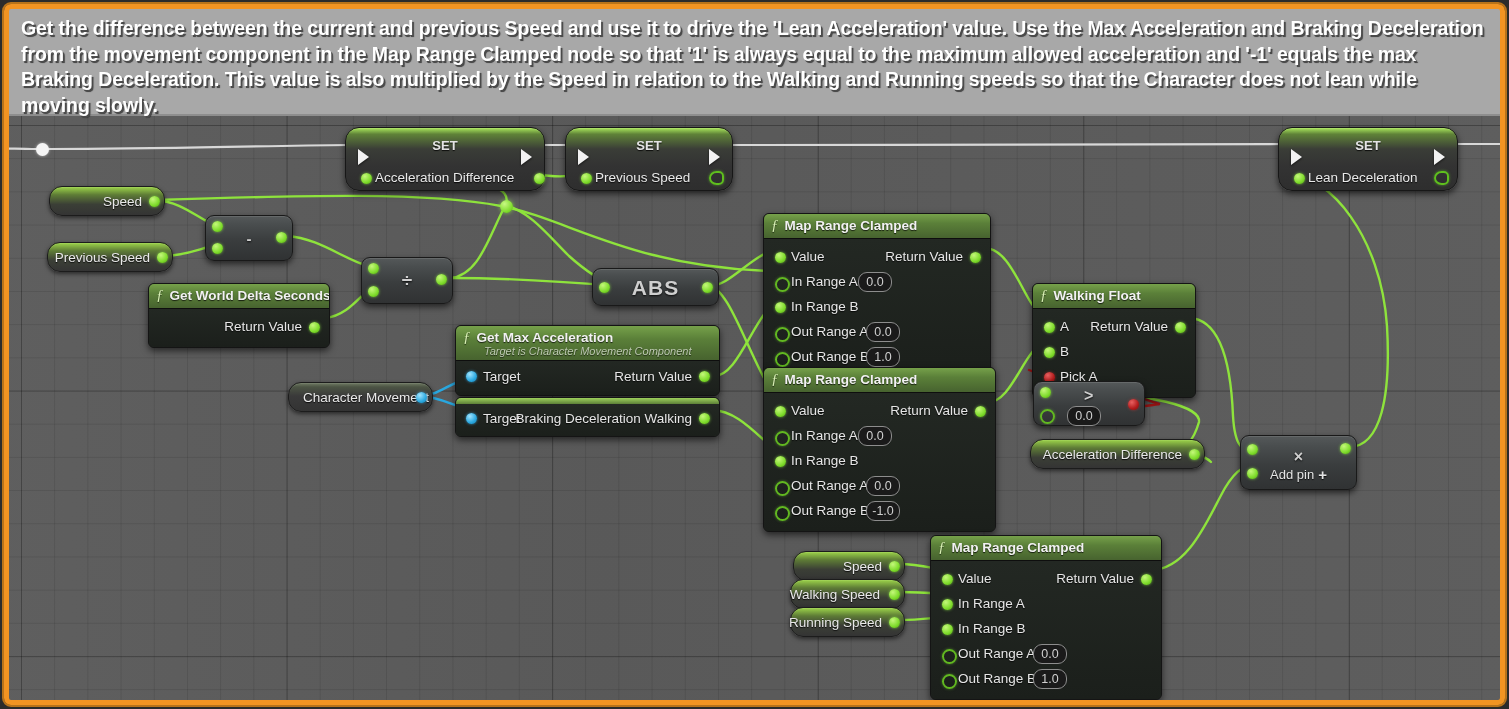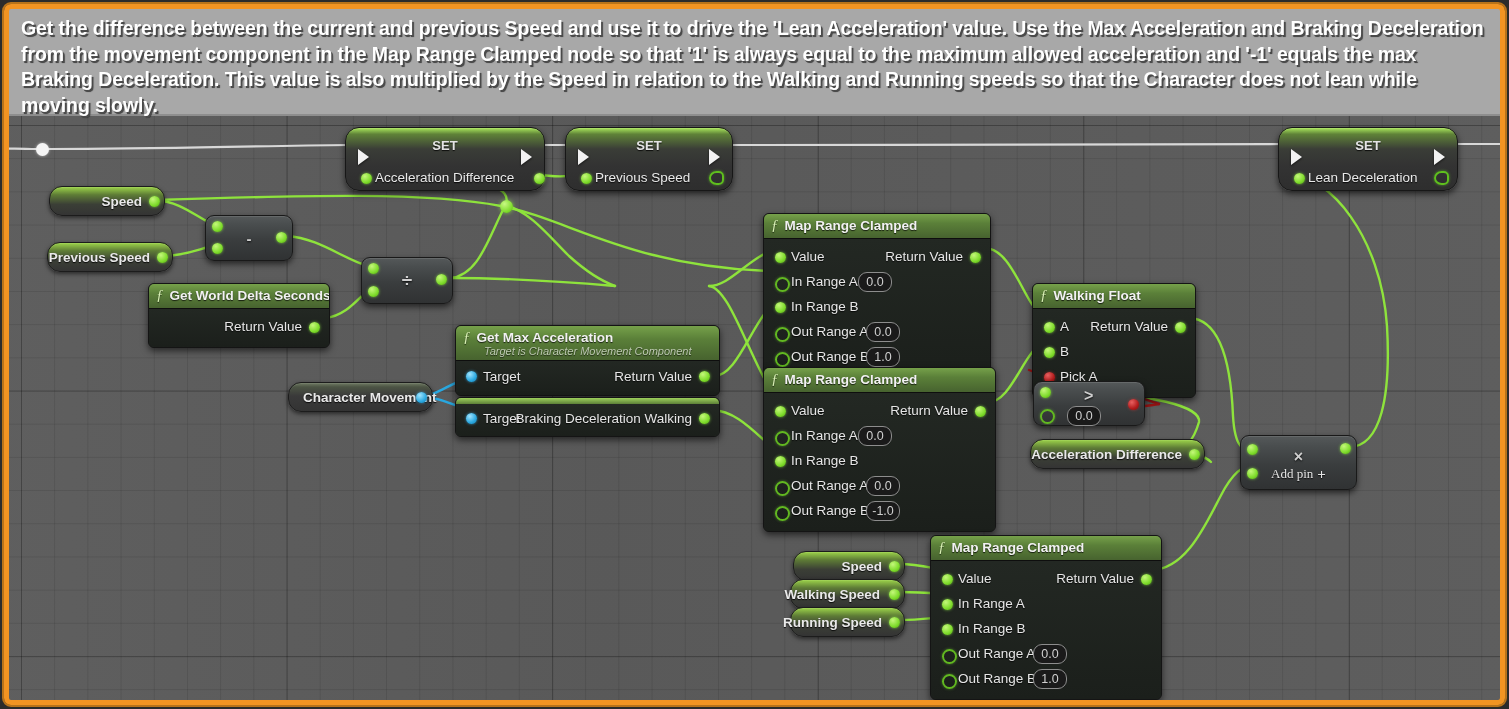--- a/index.html
+++ b/index.html
@@ -64,21 +64,20 @@
   .node{position:absolute;box-sizing:border-box;}
 
   
   .pill{
     border-radius:13px;
     background:linear-gradient(to bottom,#6f7a63 0%,#4c5444 14%,#3a3a3a 46%,#333333 100%);
     border:1.5px solid #1c1c1c;
     box-shadow:0 2px 4px rgba(0,0,0,.55), inset 0 1px 0 rgba(255,255,255,.07);
     display:flex;align-items:center;
     height:30px;
-    font-weight:bold;
   }
   .pill.green-head{
     background:linear-gradient(to bottom,#9cd34a 0%,#5e7c36 28%,#3b3f36 62%,#343434 100%);
   }
   .pill-label{
     color:#e9e9e9;font-size:13.5px;white-space:nowrap;
     text-shadow:0 1px 1px rgba(0,0,0,.85);
   }
 
   
@@ -149,21 +148,21 @@
     box-shadow:0 3px 6px rgba(0,0,0,.6), inset 0 1px 0 rgba(255,255,255,.1);
     display:flex;align-items:center;justify-content:center;
   }
   .op-glyph{
     color:#cfcfcf;font-size:19px;font-weight:bold;line-height:1;
     text-shadow:0 1px 2px rgba(0,0,0,.8);
   }
   .op-glyph.small{font-size:15px;}
   .addpin{
     color:#e4e4e4;font-size:13px;white-space:nowrap;display:flex;
-    align-items:center;gap:4px;text-shadow:0 1px 1px rgba(0,0,0,.8);font-family:Liberation Serif, serif;
+    align-items:center;gap:4px;text-shadow:0 1px 1px rgba(0,0,0,.8);
   }
 
   
   .pin{position:absolute;width:11px;height:11px;border-radius:50%;}
   .pin.data-green{
     background:radial-gradient(circle at 35% 30%,#c4f77a,#7ddb2a 60%,#4f9416 100%);
     box-shadow:0 0 3px rgba(140,230,70,.75);
   }
   .pin.data-green-hollow{
     background:transparent;border:2.5px solid #62b821;box-shadow:0 0 3px rgba(120,210,60,.5);
@@ -344,20 +343,25 @@
         <span class="fnode-title">Get World Delta Seconds</span>
       </div>
       <div class="fnode-body">
         <div class="prow">
           <span class="pin-label right">Return Value</span>
           <div class="pin data-green" style="right:9px;top:7px;"></div>
         </div>
       </div>
     </div>
 
+    <div class="node opnode" style="left:583px;top:152px;width:127px;height:38px;">
+      <span class="op-glyph" style="font-size:21px;letter-spacing:1px;">ABS</span>
+      <div class="pin data-green" style="left:6px;top:13px;"></div>
+      <div class="pin data-green" style="right:5px;top:13px;"></div>
+    </div>
 
     <div class="node pill" style="left:279px;top:266px;width:145px;justify-content:flex-start;padding-left:14px;">
       <span class="pill-label">Character Movement</span>
       <div class="pin data-blue" style="right:5px;top:9px;"></div>
     </div>
 
     <div class="node fnode" style="left:446px;top:209px;width:265px;">
       <div class="fnode-head subtitled">
         <div style="display:flex;align-items:center;gap:6px;">
           <span class="fn-icon">ƒ</span>

